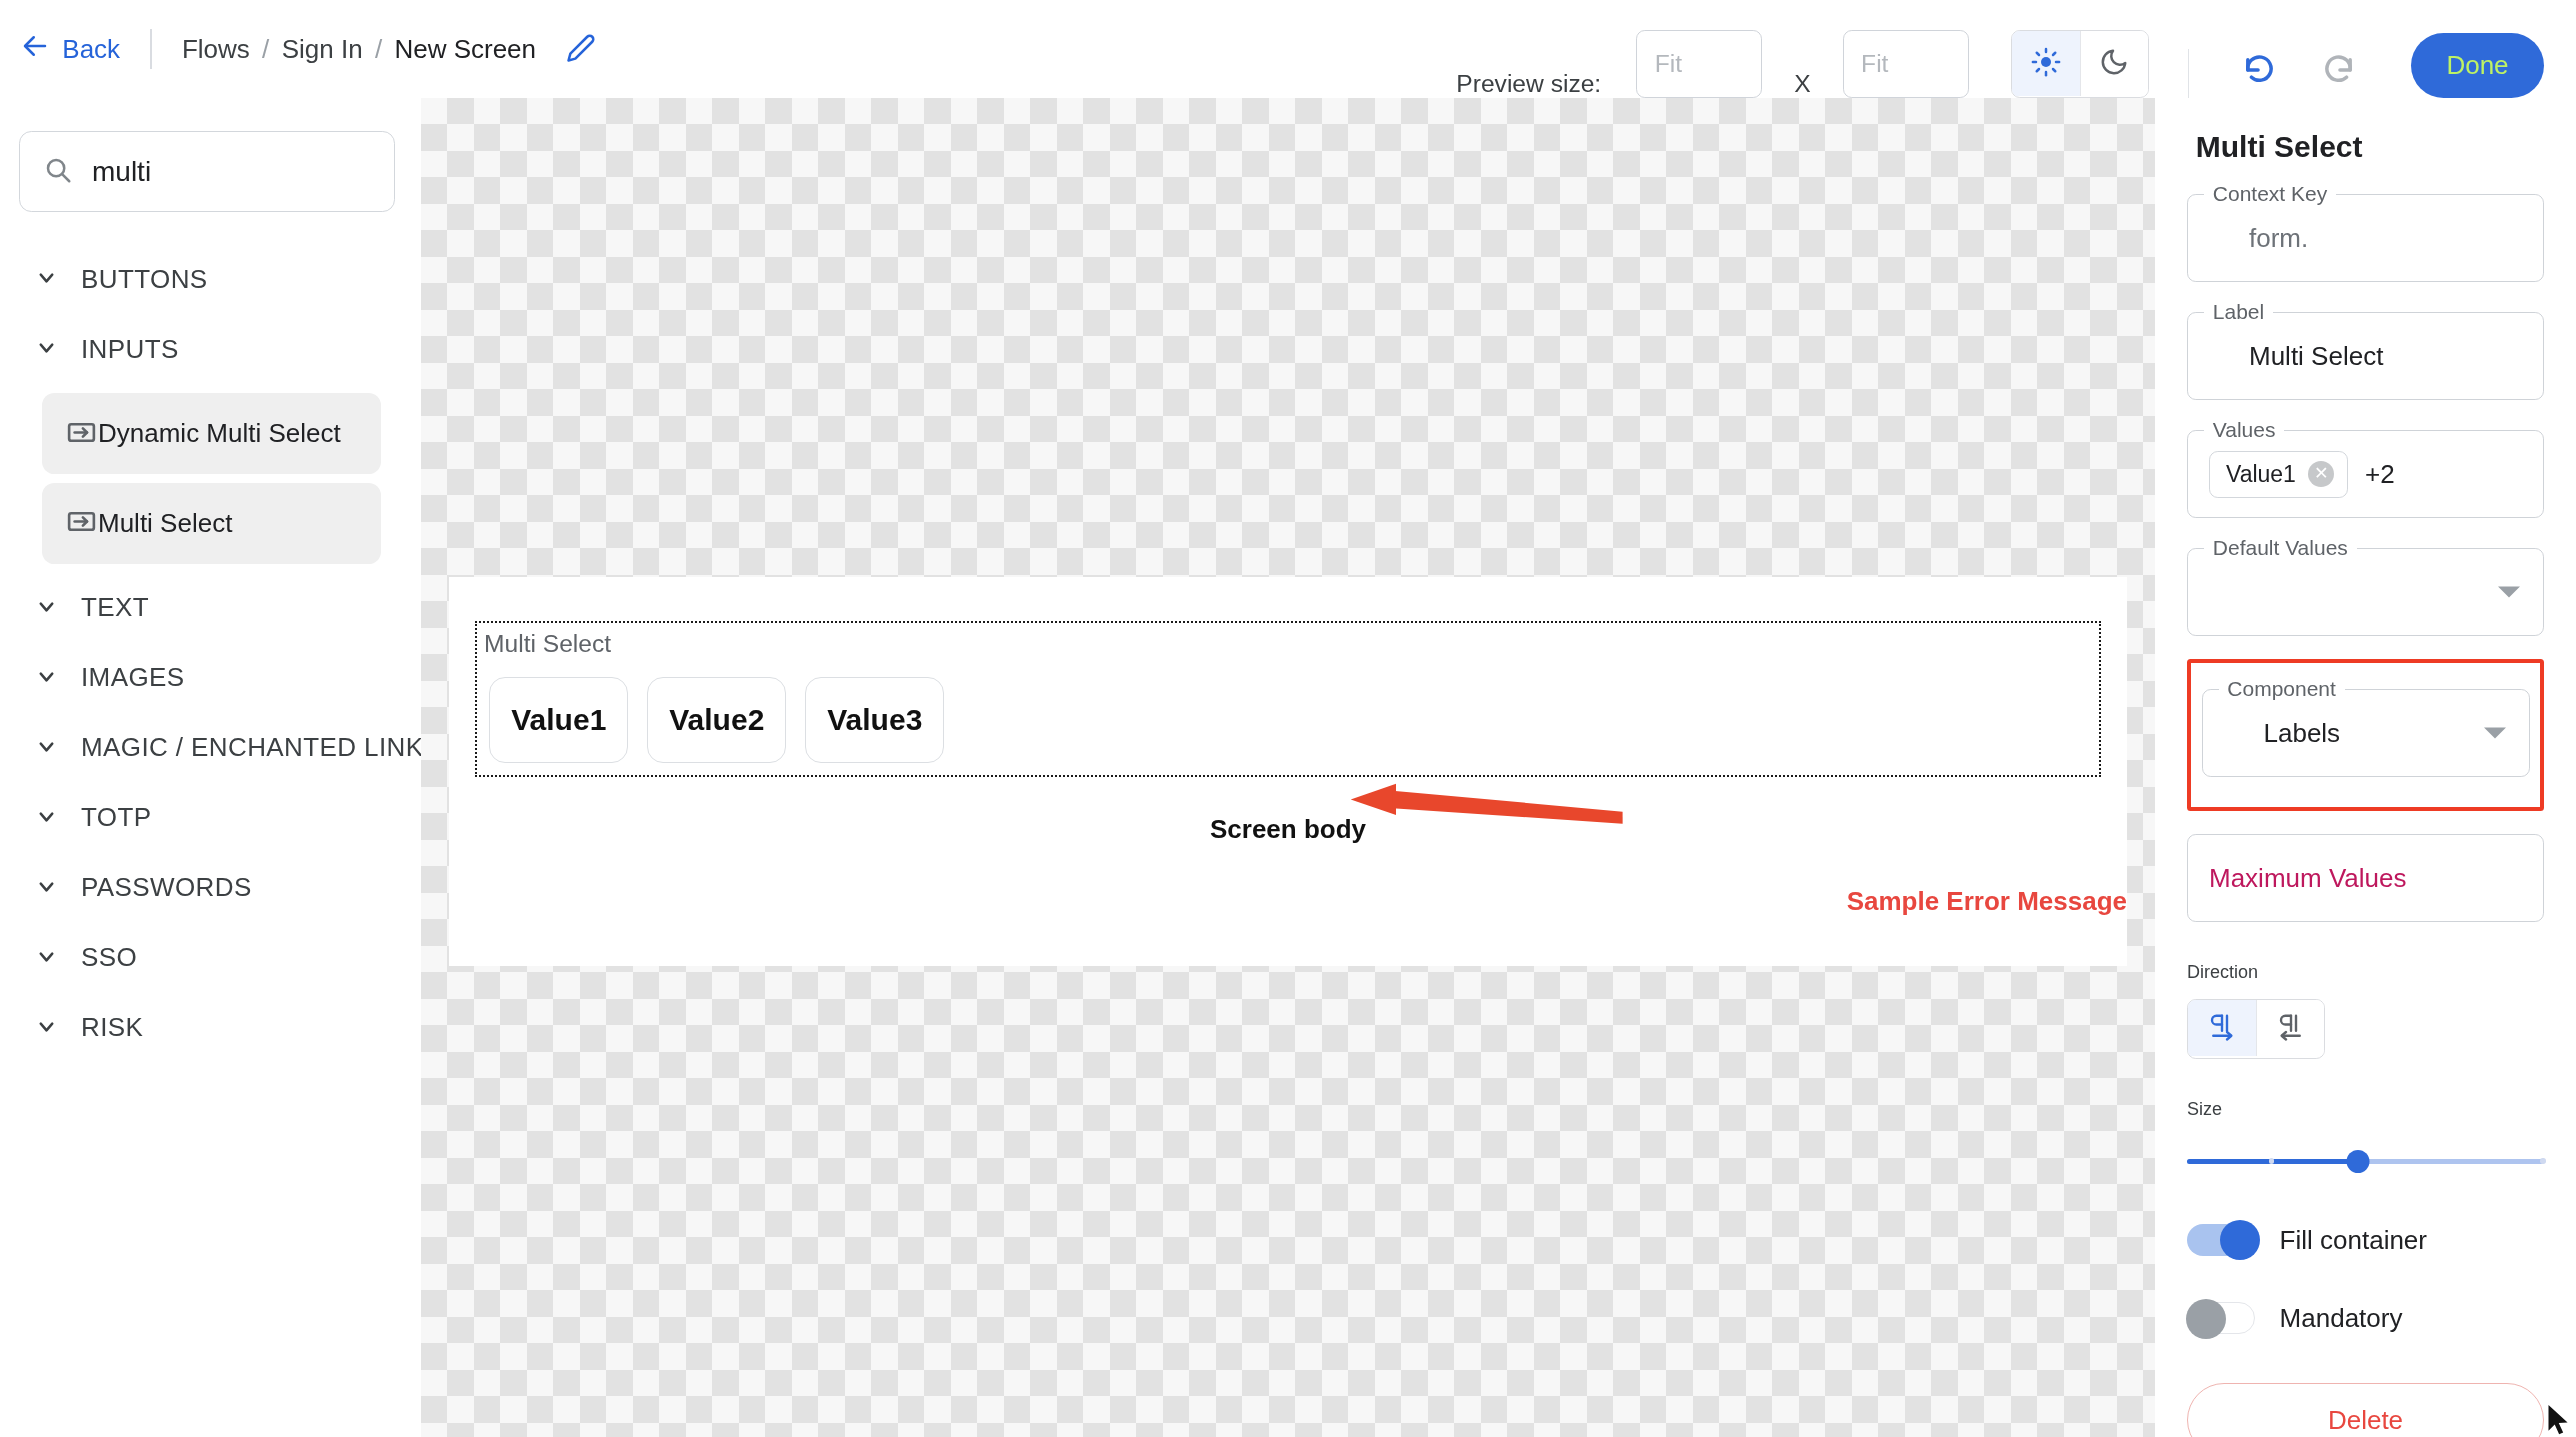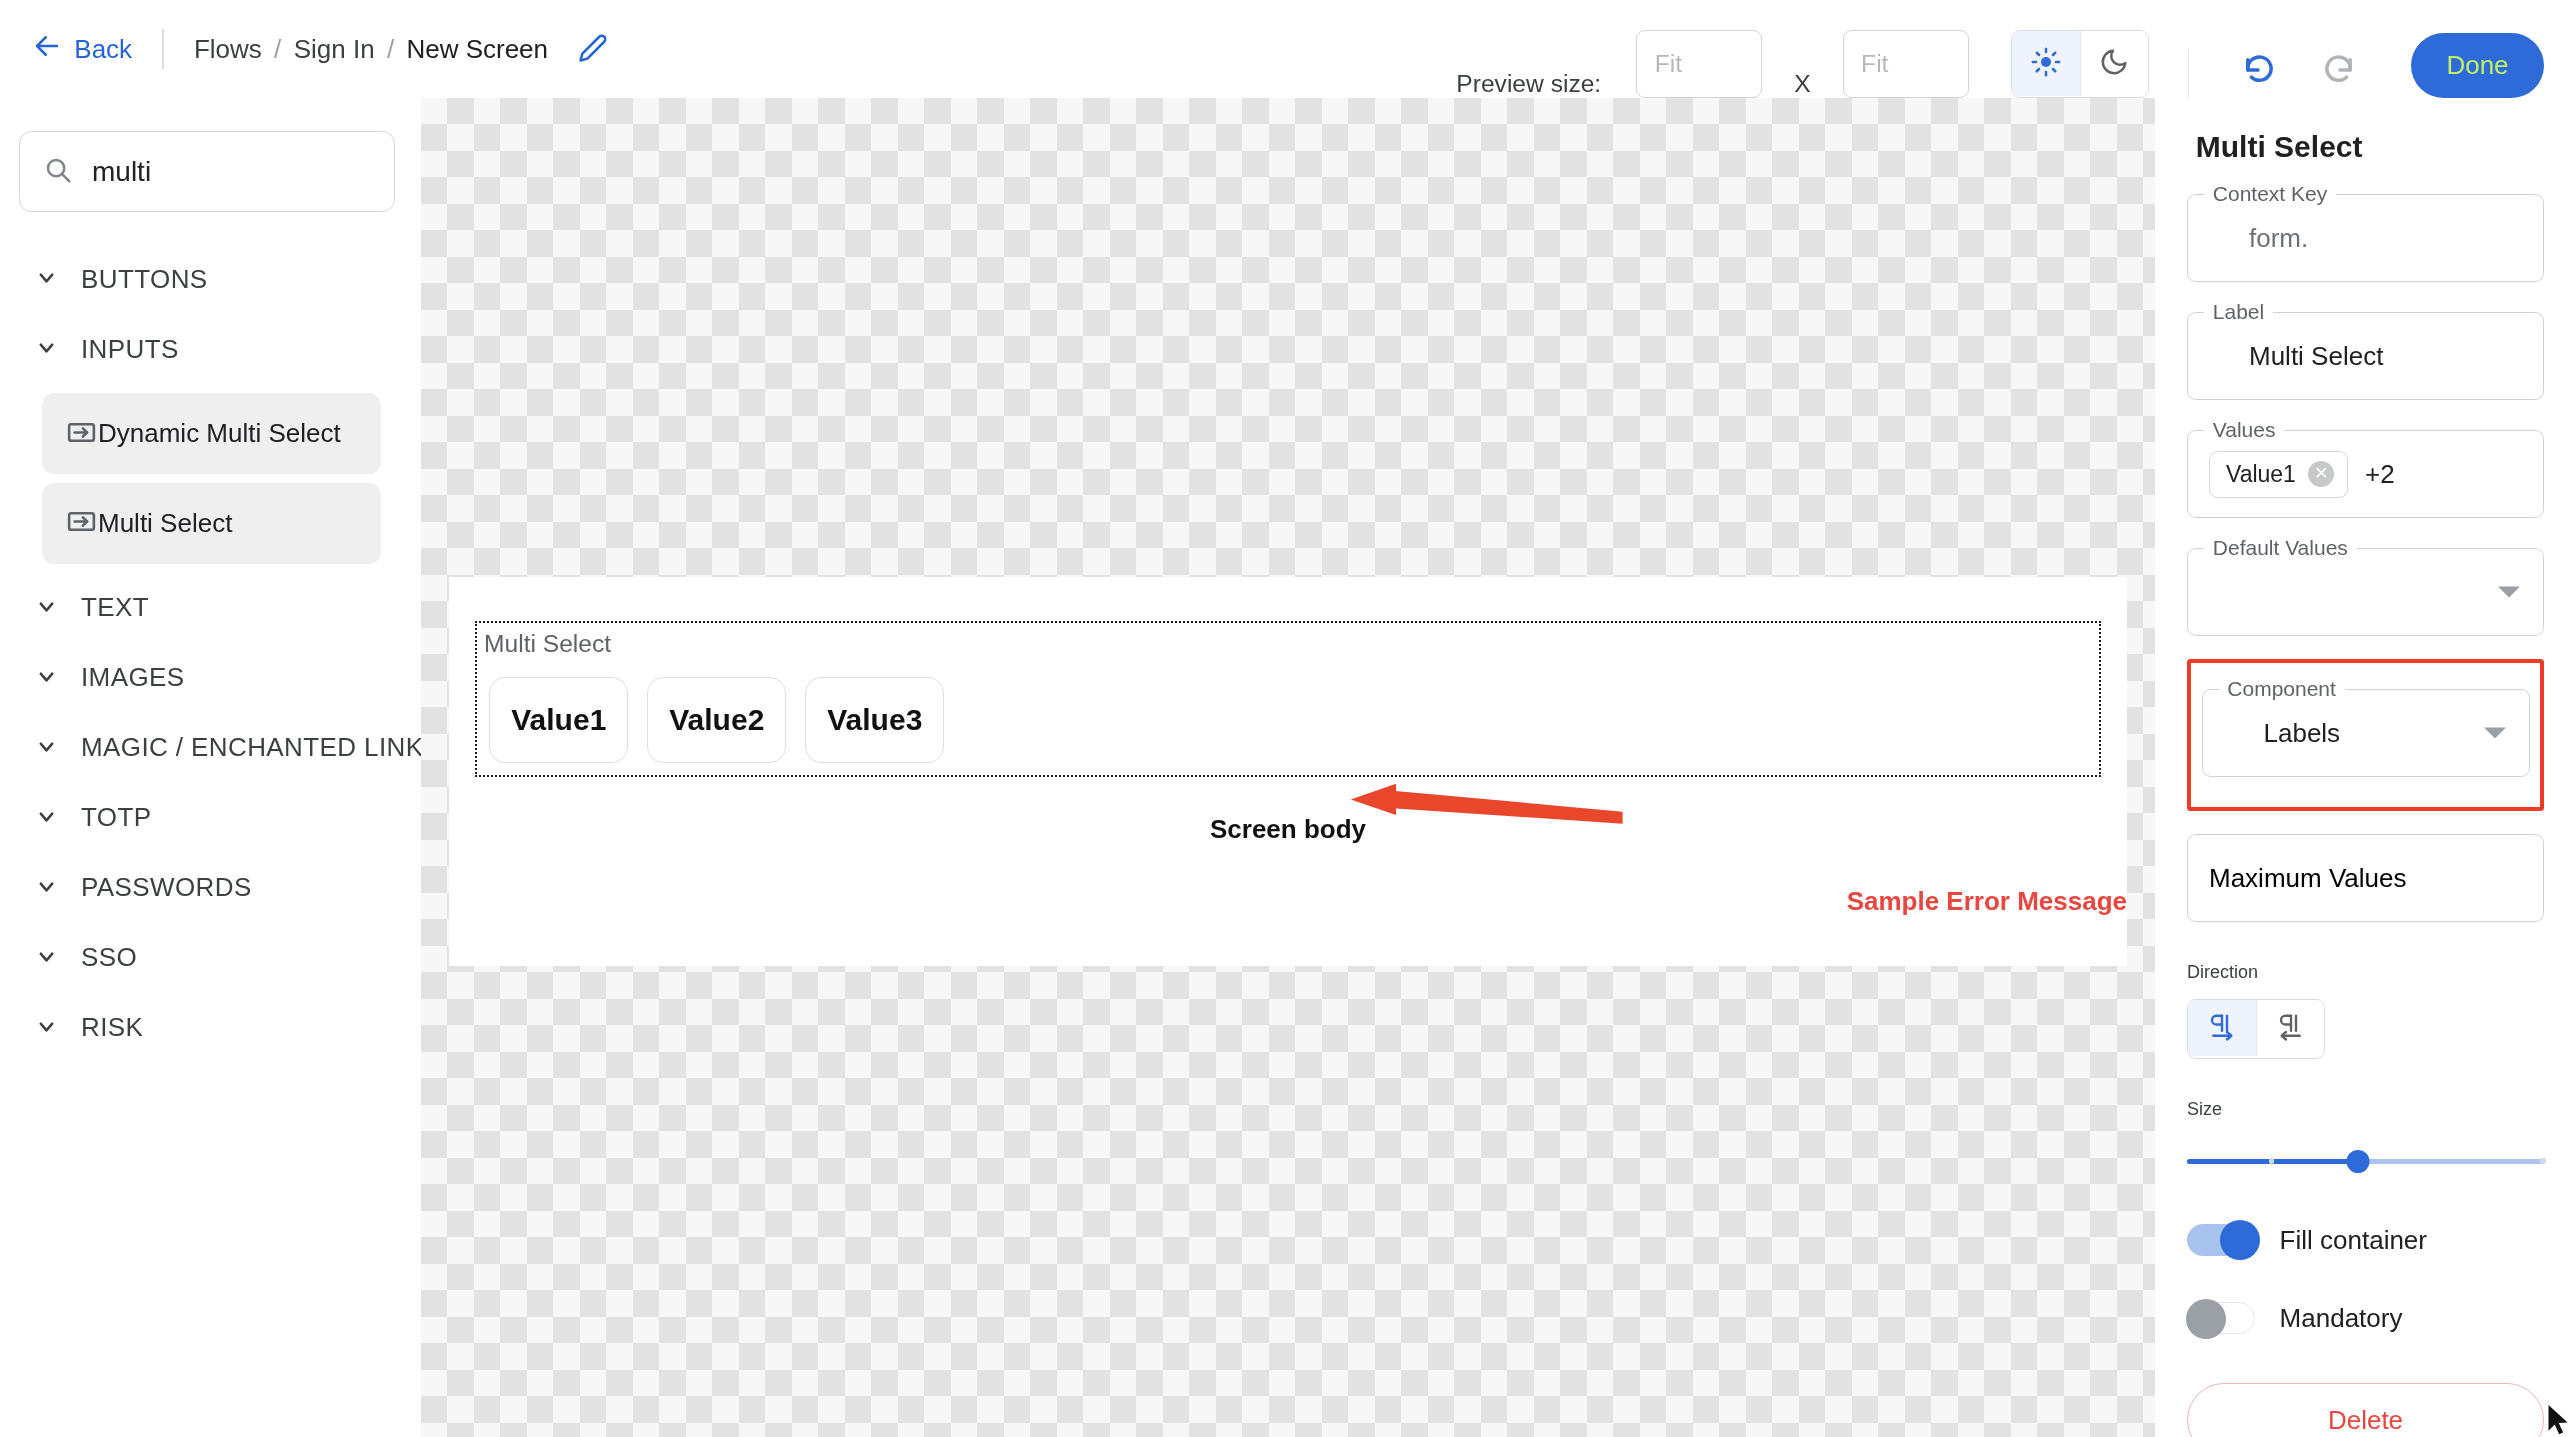--- a/index.html
+++ b/index.html
@@ -10,21 +10,21 @@
     overflow: hidden;
   }
   #app { position: relative; width: 2576px; height: 1438px; }
 
   
   #topbar {
     position: absolute; left: 0; top: 0; width: 2576px; height: 98px;
     background: #ffffff;
     display: flex; align-items: center;
   }
-  #topbar-left { display: flex; align-items: center; padding-left: 32px; }
+  #topbar-left { display: flex; align-items: center; padding-left: 20px; }
   .back-btn {
     display: flex; align-items: center; gap: 12.3px;
     color: #2563d9; font-size: 26px; cursor: pointer;
   }
   .back-arrow { display:block; }
   .tb-divider { width: 1.8px; height: 40px; background: #d9dce1; margin: 0 30px; }
   .crumbs { display: flex; align-items: center; font-size: 26px; color: #3c4043; }
   .crumb { white-space: nowrap; }
   .crumb-sep { margin: 0 12.3px; color: #9aa0a6; }
   .crumb-last { color: #202124; }
@@ -167,21 +167,21 @@
 
   .highlight-box {
     position: relative; margin-top: 23px; border: 4.4px solid #ee3b24; border-radius: 3.5px;
     padding: 14px 10.5px 30px 10.5px;
   }
   .highlight-box .field { margin-top: 12.3px; }
 
   .plain-field {
     margin-top: 23px; height: 88px; border: 1.8px solid #cfd3d8; border-radius: 8.8px;
     display: flex; align-items: center; padding: 0 21px;
-    font-size: 26px; color: #000000; background: #fff;
+    font-size: 26px; color: #be185d; background: #fff;
   }
 
   .section-head { font-size: 18px; color: #3c4043; margin-top: 40px; }
   .seg-group {
     margin-top: 16px; display: inline-flex; border: 1.8px solid #dadce0; border-radius: 8.8px;
     overflow: hidden; height: 60px;
   }
   .seg-btn {
     width: 68px; height: 56px; display: flex; align-items: center; justify-content: center;
     background: #fff; cursor: pointer; border: none;

